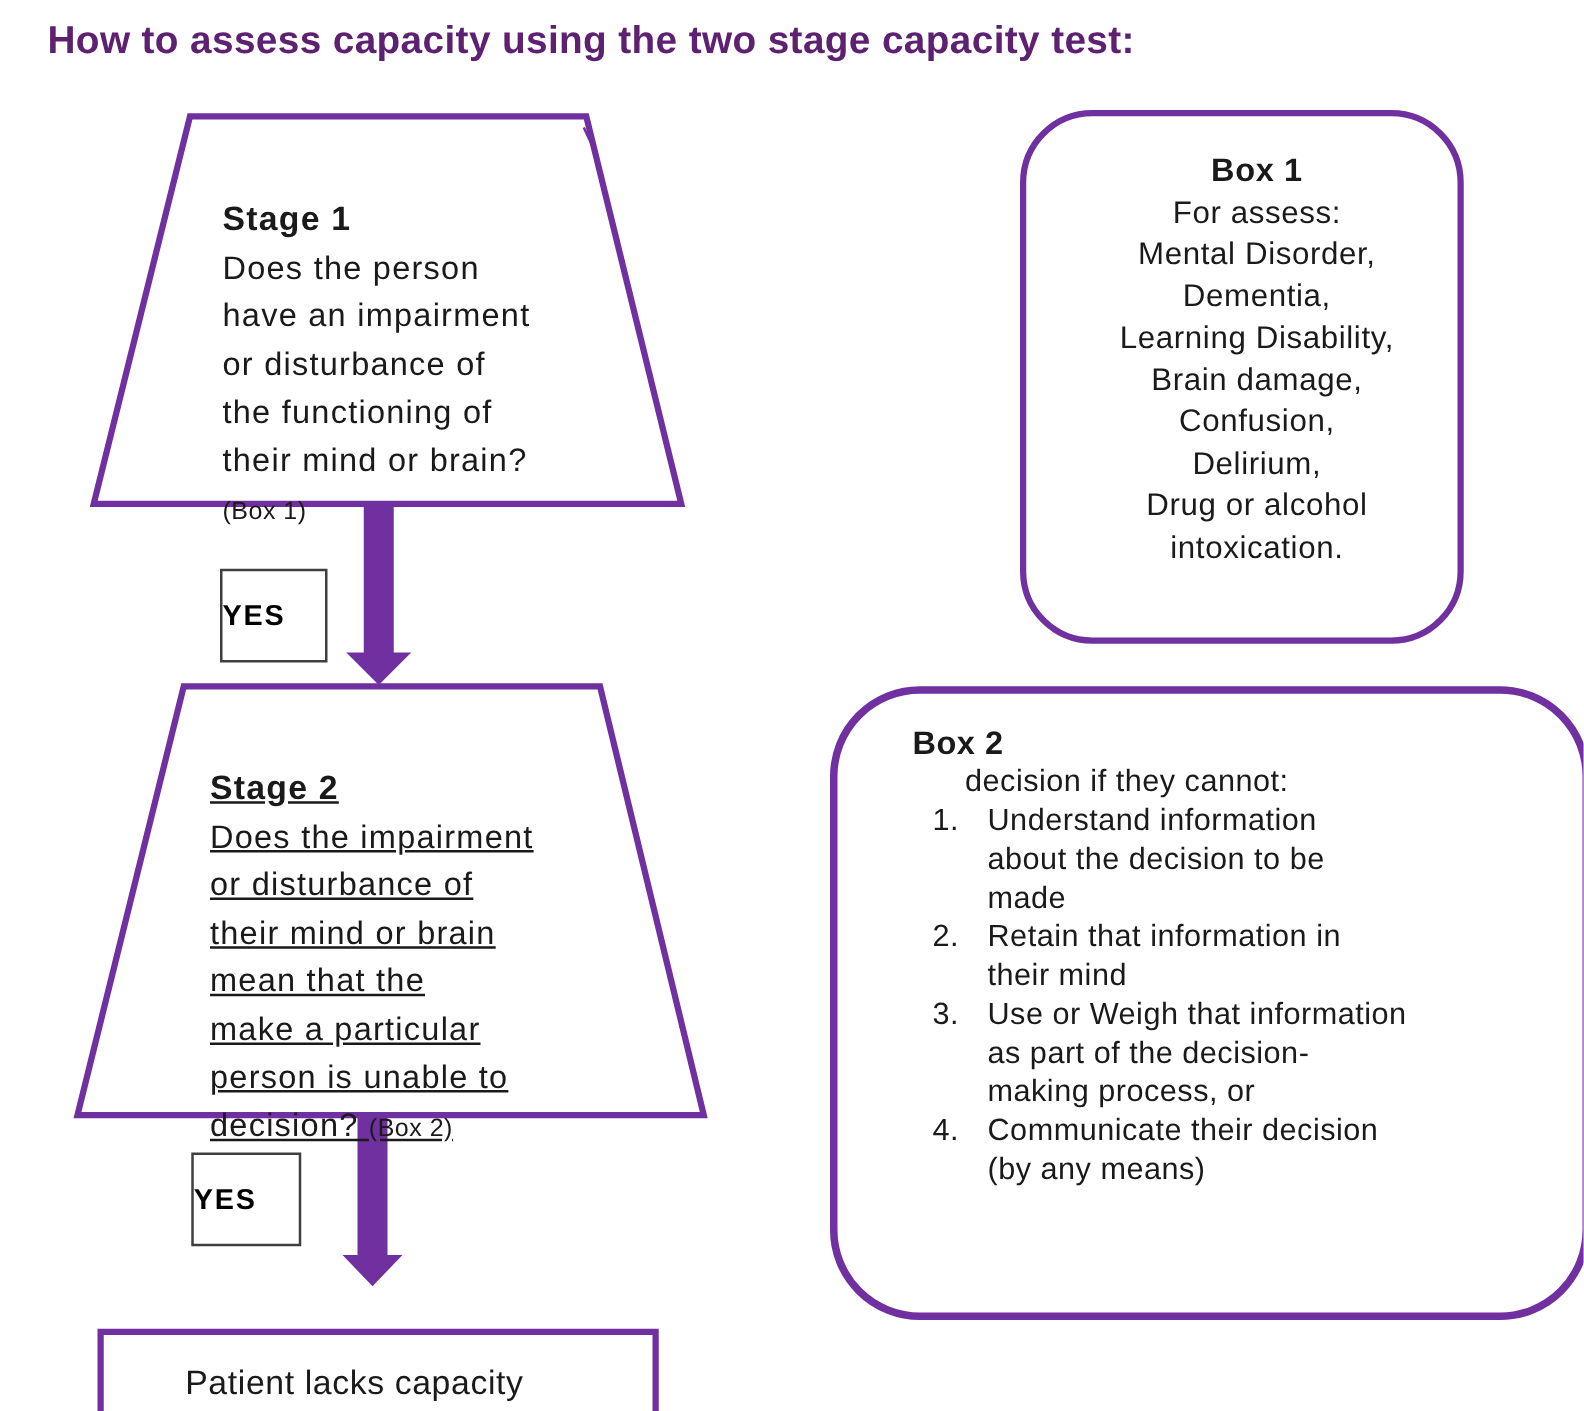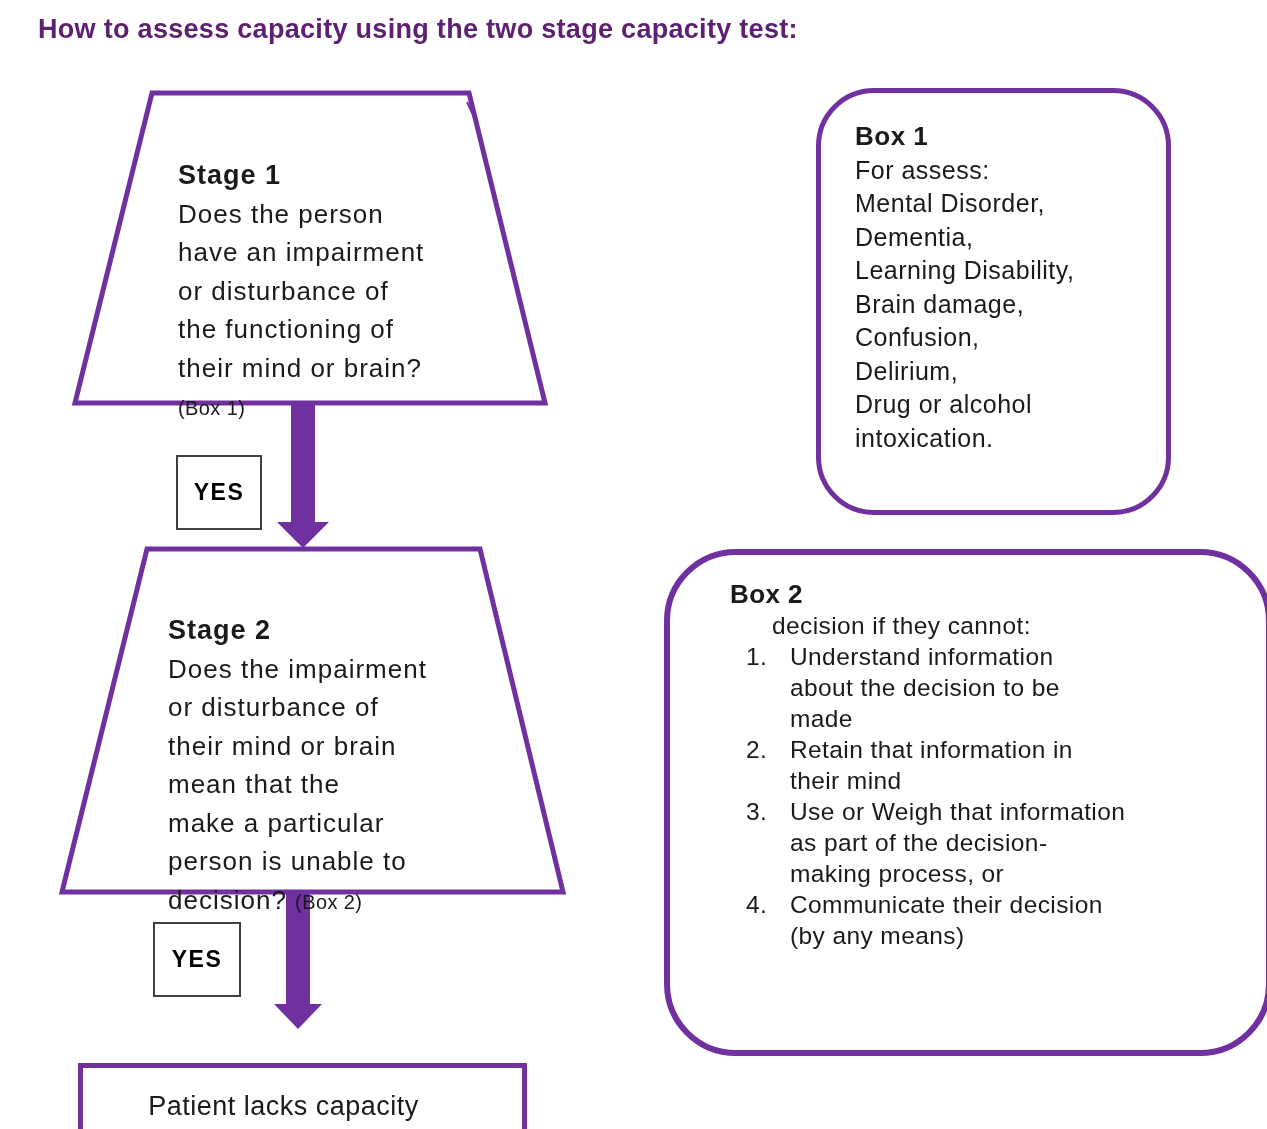--- a/index.html
+++ b/index.html
@@ -6,56 +6,56 @@
   .canvas{
     position:relative;width:1267px;height:1129px;background:#fff;overflow:hidden;
     font-family:"Liberation Sans","DejaVu Sans",sans-serif;
     color:var(--ink,#1a1a1a);
   }
   .layer{position:absolute;left:0;top:0;}
   svg{display:block;}
 
   .page-title{
     position:absolute;left:38px;top:14px;
-    font-size:27px;font-weight:700;letter-spacing:.3px;
+    font-size:31px;font-weight:700;letter-spacing:.3px;
     color:var(--title-purple,#5e2172);
   }
 
   
   .stage-text{position:absolute;font-size:26px;line-height:38.5px;letter-spacing:1px;}
   .stage-text .heading{font-size:27px;font-weight:700;margin-top:37px;}
   .stage1-text{left:178px;top:119px;}
-  .stage2-text{left:168px;top:574px;}
+  .stage2-text{left:168px;top:574px;text-decoration:underline;}
   .line{white-space:nowrap;}
   .small{font-size:20px;letter-spacing:.4px;}
 
   
   .yes-box{
     position:absolute;border:2px solid #3f3f3f;background:#fff;
-    display:flex;align-items:center;justify-content:center;
+    display:flex;align-items:center;justify-content:flex-start;
     font-size:23px;font-weight:600;letter-spacing:1.5px;color:#000;
   }
   .yes-box.one{left:176px;top:455px;width:82px;height:71px;}
   .yes-box.two{left:153px;top:922px;width:84px;height:71px;}
 
   
   .result-box{
     position:absolute;left:78px;top:1031px;width:449px;height:86px;
     border:5px solid var(--purple,#7030a0);background:#fff;box-sizing:border-box;
     display:flex;align-items:center;justify-content:center;
     font-size:27px;letter-spacing:.5px;padding-right:38px;margin-top:32px;
   }
 
   
   .callout{
     position:absolute;background:#fff;box-sizing:border-box;
     border:5px solid var(--purple,#7030a0);
   }
   .callout.box1{left:816px;top:88px;width:355px;height:427px;border-radius:58px;
-    padding:27px 10px 0 34px;font-size:25px;line-height:33.5px;letter-spacing:.5px;}
+    padding:27px 10px 0 34px;font-size:25px;line-height:33.5px;letter-spacing:.5px;text-align:center;}
   .callout.box2{left:664px;top:549px;width:608px;height:507px;border-radius:72px;border-width:6px;
     padding:24px 0 0 0;font-size:24.5px;line-height:31px;letter-spacing:.4px;}
   .callout .heading{font-size:26px;font-weight:700;}
 
   .b2-heading{margin-left:60px;}
   .b2-intro{margin-left:102px;}
   .b2-item{position:relative;padding-left:120px;}
   .b2-num{position:absolute;left:76px;top:0;}
   .bold{font-weight:400;}
 </style>

